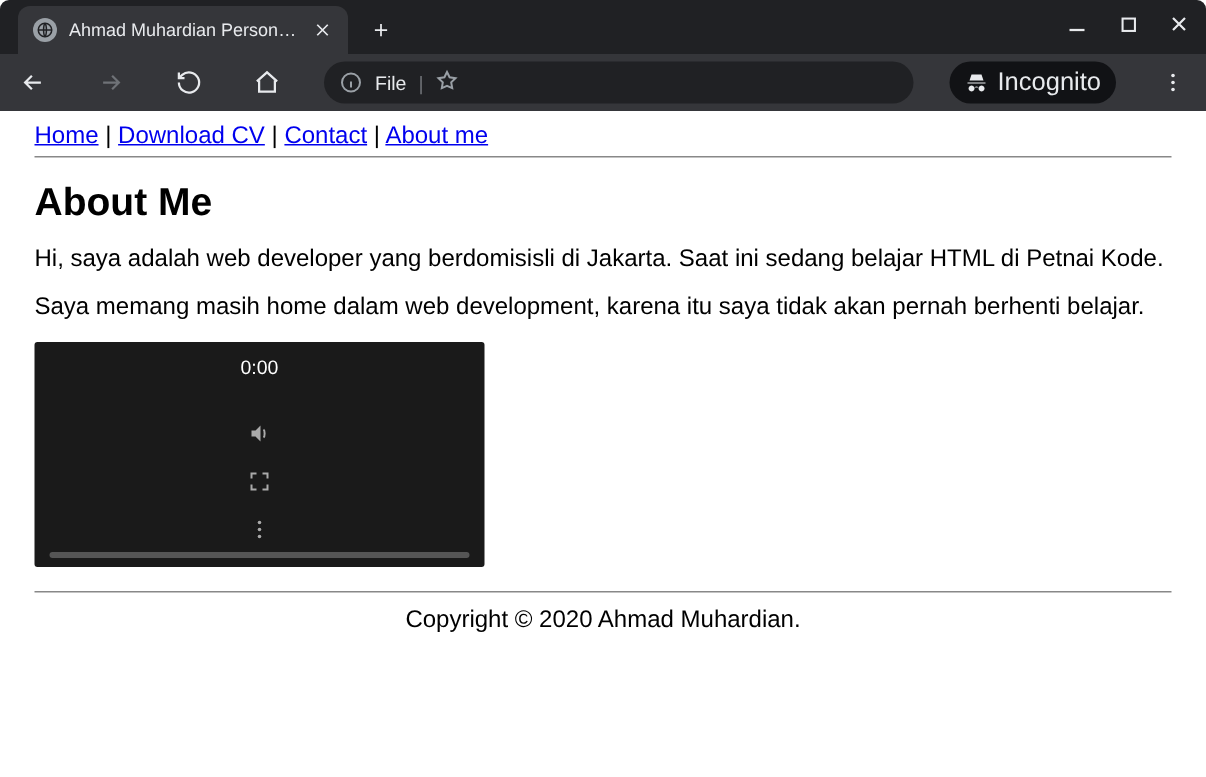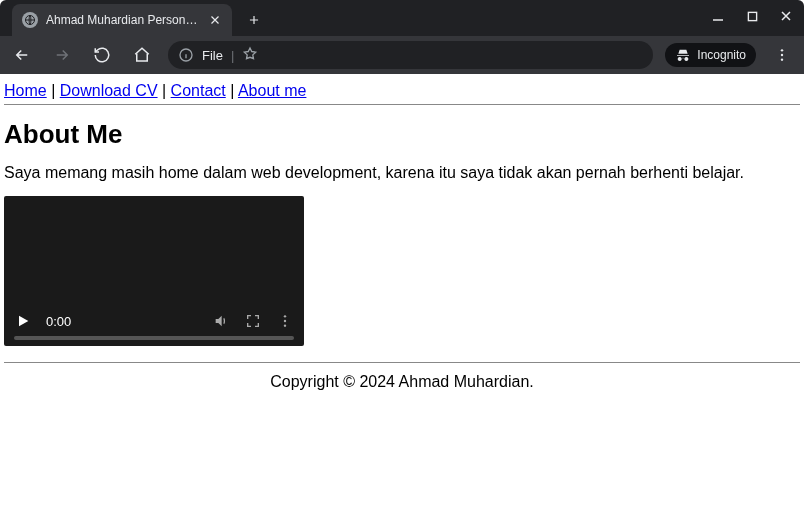--- a/index.html
+++ b/index.html
@@ -53,21 +53,21 @@
   }
   .window-controls {
     position: absolute; right: 8px; top: 6px;
     display: flex; gap: 14px; color: #e8eaed;
   }
   .window-controls span { width: 20px; height: 20px; display: flex; align-items: center; justify-content: center; }
   .toolbar {
     height: 38px;
     background: #35363a;
     display: flex; align-items: center;
-    padding: 0 8px; gap: 12px;
+    padding: 0 8px; gap: 24px;
   }
   .toolbar .icon-btn {
     width: 28px; height: 28px;
     display: flex; align-items: center; justify-content: center;
     color: #e8eaed; border-radius: 50%;
   }
   .toolbar .icon-btn.disabled { color: #6f7277; }
   .addressbar {
     flex: 1; height: 28px;
     background: #202124;
@@ -78,52 +78,52 @@
   }
   .addressbar .info { width: 16px; height: 16px; display:flex;align-items:center;justify-content:center;color:#9aa0a6;}
   .addressbar .file-label { color: #e8eaed; }
   .addressbar .sep { color:#6f7277; }
   .addressbar .path { color:#e8eaed; flex:1; overflow:hidden; white-space:nowrap;}
   .addressbar .star { color:#9aa0a6; }
   .incognito {
     display: flex; align-items: center; gap: 6px;
     background: #111215;
     color: #e8eaed;
-    font-size: 12px;
+    font-size: 17px;
     padding: 4px 10px;
     border-radius: 14px;
   }
   .incognito svg { width: 16px; height: 16px; }
   .menu-dots { color: #e8eaed; }
   
   .viewport {
     flex: 1;
     background: #fff;
     overflow: auto;
-    padding: 8px 4px;
+    padding: 8px 23px;
     color: #000;
     font-size: 16px;
   }
   .nav a { color: #0000ee; text-decoration: underline; }
   .nav { margin-bottom: 4px; }
   hr { border: none; border-top: 1px solid #888; margin: 4px 0; }
   h1 { font-size: 26px; font-weight: bold; margin: 14px 0; }
   p { margin: 14px 0; }
   .video {
     width: 300px; height: 150px;
     background: #1a1a1a;
     position: relative;
     border-radius: 2px;
   }
   .video-controls {
     position: absolute; bottom: 0; left: 0; right: 0;
     padding: 8px 10px 6px 10px;
     display: flex; flex-direction: column; gap: 6px;
   }
-  .vc-row { display: flex; align-items: center; gap: 14px; color: #fff; font-size: 13px; }
+  .vc-row { display: flex; align-items: center; gap: 14px; color: #fff; font-size: 13px; flex-direction: column; }
   .vc-row .spacer { flex: 1; }
   .vc-icon { width: 18px; height: 18px; display:flex;align-items:center;justify-content:center; color:#aaa;}
   .vc-play { color:#fff; }
   .vc-track { height: 4px; background: #555; border-radius: 2px; width: 100%; }
   .footer { text-align: center; margin: 10px 0; }
 </style>
 </head>
 <body>
 
 <div class="browser">
@@ -219,20 +219,21 @@
         </svg>
     </div>
   </div>
 
   <div class="viewport">
     <div class="nav">
       <a href="#">Home</a><span> | </span><a href="#">Download CV</a><span> | </span><a href="#">Contact</a><span> | </span><a href="#">About me</a>
     </div>
     <hr>
     <h1>About Me</h1>
+    <p>Hi, saya adalah web developer yang berdomisisli di Jakarta. Saat ini sedang belajar HTML di Petnai Kode.</p>
     <p>Saya memang masih home dalam web development, karena itu saya tidak akan pernah berhenti belajar.</p>
     <div class="video">
       <div class="video-controls">
         <div class="vc-row">
           <span class="vc-icon vc-play">
             <svg viewBox="0 0 24 24" width="16" height="16" fill="#fff">
                 <path d="M6 4l14 8-14 8z"></path>
               </svg>
           </span>
           <span>0:00</span>
@@ -253,15 +254,15 @@
                 <circle cx="12" cy="5" r="1.8"></circle>
                 <circle cx="12" cy="12" r="1.8"></circle>
                 <circle cx="12" cy="19" r="1.8"></circle>
               </svg>
           </span>
         </div>
         <div class="vc-track"></div>
       </div>
     </div>
     <hr style="margin-top:16px;">
-    <div class="footer">Copyright © 2024 Ahmad Muhardian.</div>
+    <div class="footer">Copyright © 2020 Ahmad Muhardian.</div>
   </div>
 </div>
 
 </body></html>

